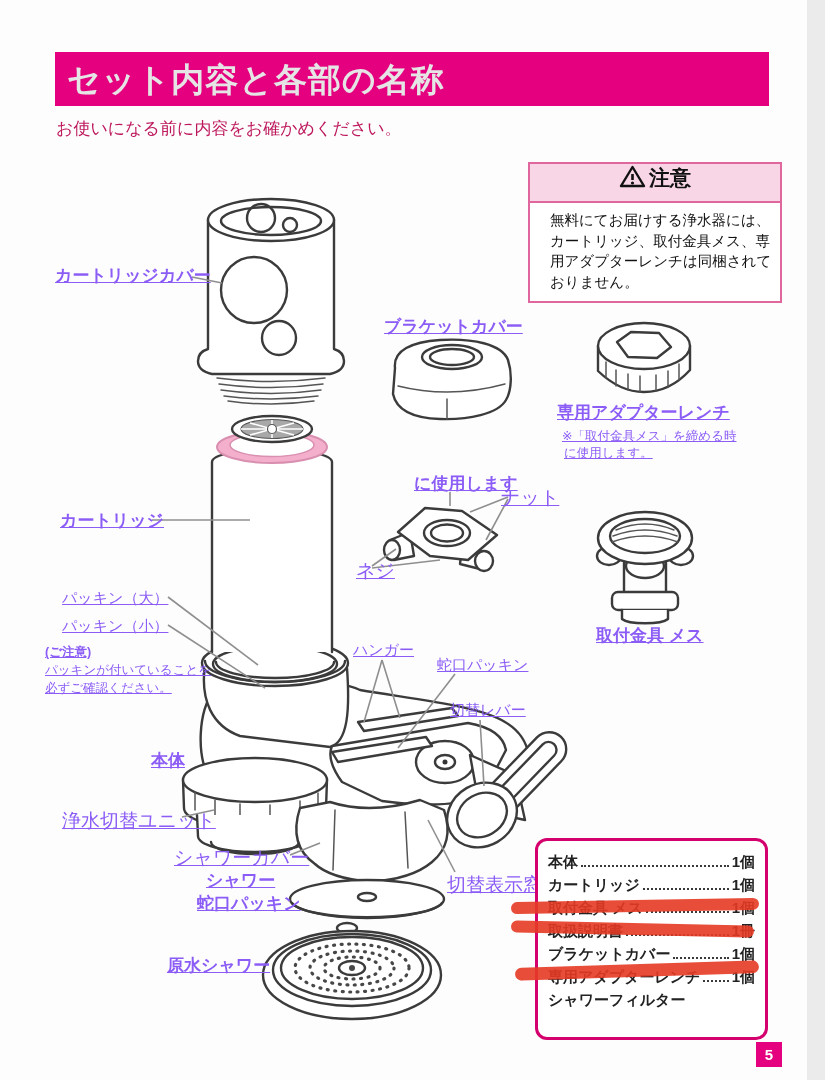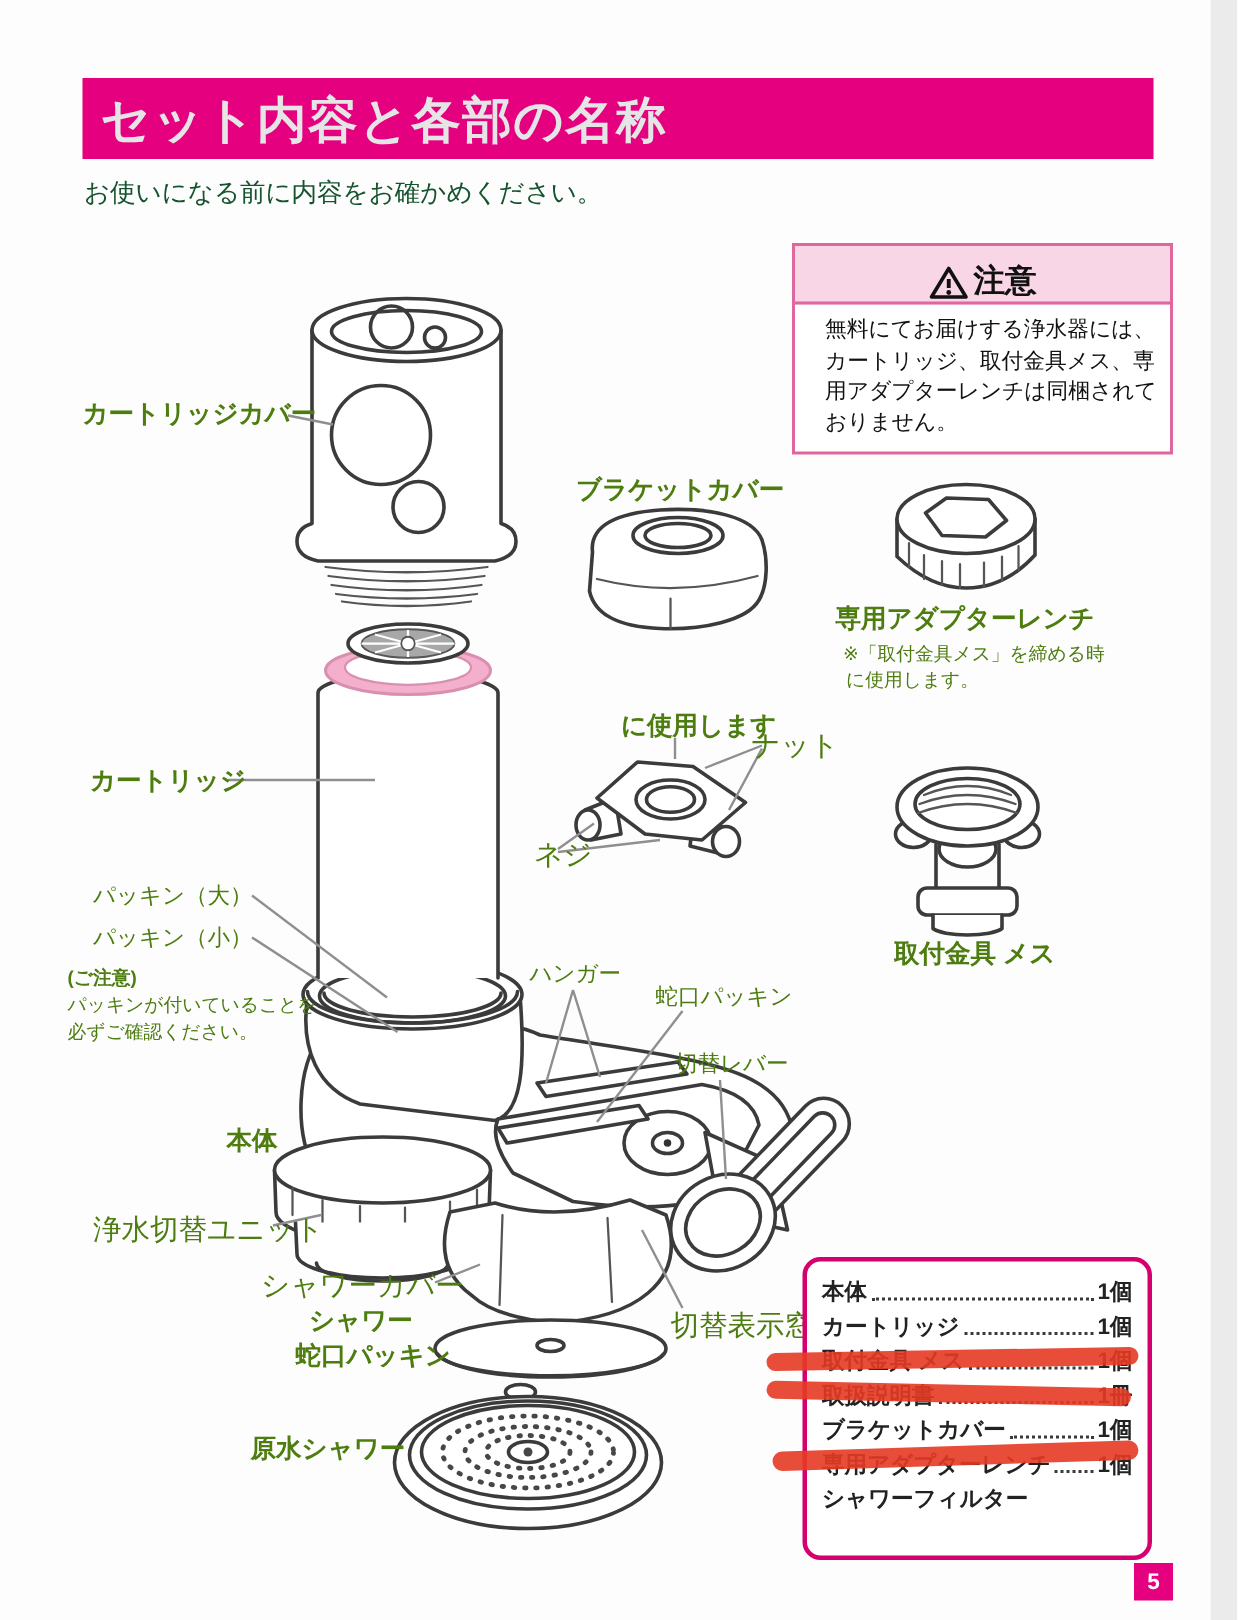--- a/index.html
+++ b/index.html
@@ -2,28 +2,28 @@
 <html><head>
 <meta charset="utf-8">
 <style>
   html,body{margin:0;padding:0;background:#fff;}
   .page{position:relative;width:825px;height:1080px;background:#fdfdfd;overflow:hidden;
         font-family:"Liberation Sans","DejaVu Sans",sans-serif;color:#222;}
   .edge-right{position:absolute;left:807px;top:0;width:18px;height:1080px;background:#ebebeb;}
   
   .header-bar{position:absolute;left:55px;top:52px;width:714px;height:54px;background:#E4007F;}
   .header-title{position:absolute;left:12px;top:6px;font-size:33px;font-weight:bold;color:#e5e5e5;letter-spacing:1px;white-space:nowrap;}
-  .intro{position:absolute;left:56px;top:117px;font-size:17px;color:#14532d;white-space:nowrap;}
+  .intro{position:absolute;left:56px;top:117px;font-size:17px;color:#be185d;white-space:nowrap;}
   
   .caution{position:absolute;left:528px;top:162px;width:254px;border:2px solid #E0679E;background:#fff;box-sizing:border-box;}
-  .caution-head{height:37px;background:#F8D6E6;border-bottom:2px solid #E0679E;display:flex;align-items:flex-end;justify-content:center;gap:3px;}
+  .caution-head{height:37px;background:#F8D6E6;border-bottom:2px solid #E0679E;display:flex;align-items:flex-start;justify-content:center;gap:3px;}
   .caution-title{font-size:21px;font-weight:bold;color:#111;}
   .caution-body{padding:7px 8px 9px 20px;font-size:14.5px;line-height:1.42;font-weight:500;color:#111;}
   
-  .lbl{position:absolute;white-space:nowrap;color:#4d7c0f;line-height:1.15;}
+  .lbl{position:absolute;white-space:nowrap;color:#8b5cf6;line-height:1.15;text-decoration:underline;}
   .lbl-lg{font-size:17px;font-weight:600;}
   .lbl-md{font-size:15px;font-weight:500;}
   .lbl-s{font-size:19px;font-weight:500;}
   .lbl-sm{font-size:12.5px;font-weight:500;}
   .lbl-b{font-weight:700;}
   
   .parts-box{position:absolute;left:535px;top:838px;width:233px;height:202px;border:3px solid #D4006E;
              border-radius:12px;background:#fff;box-sizing:border-box;padding:9px 10px 4px 10px;}
   .pl-row{display:flex;align-items:flex-end;height:23px;line-height:23px;font-size:15px;font-weight:600;color:#222;}
   .pl-name{flex:0 0 auto;}

